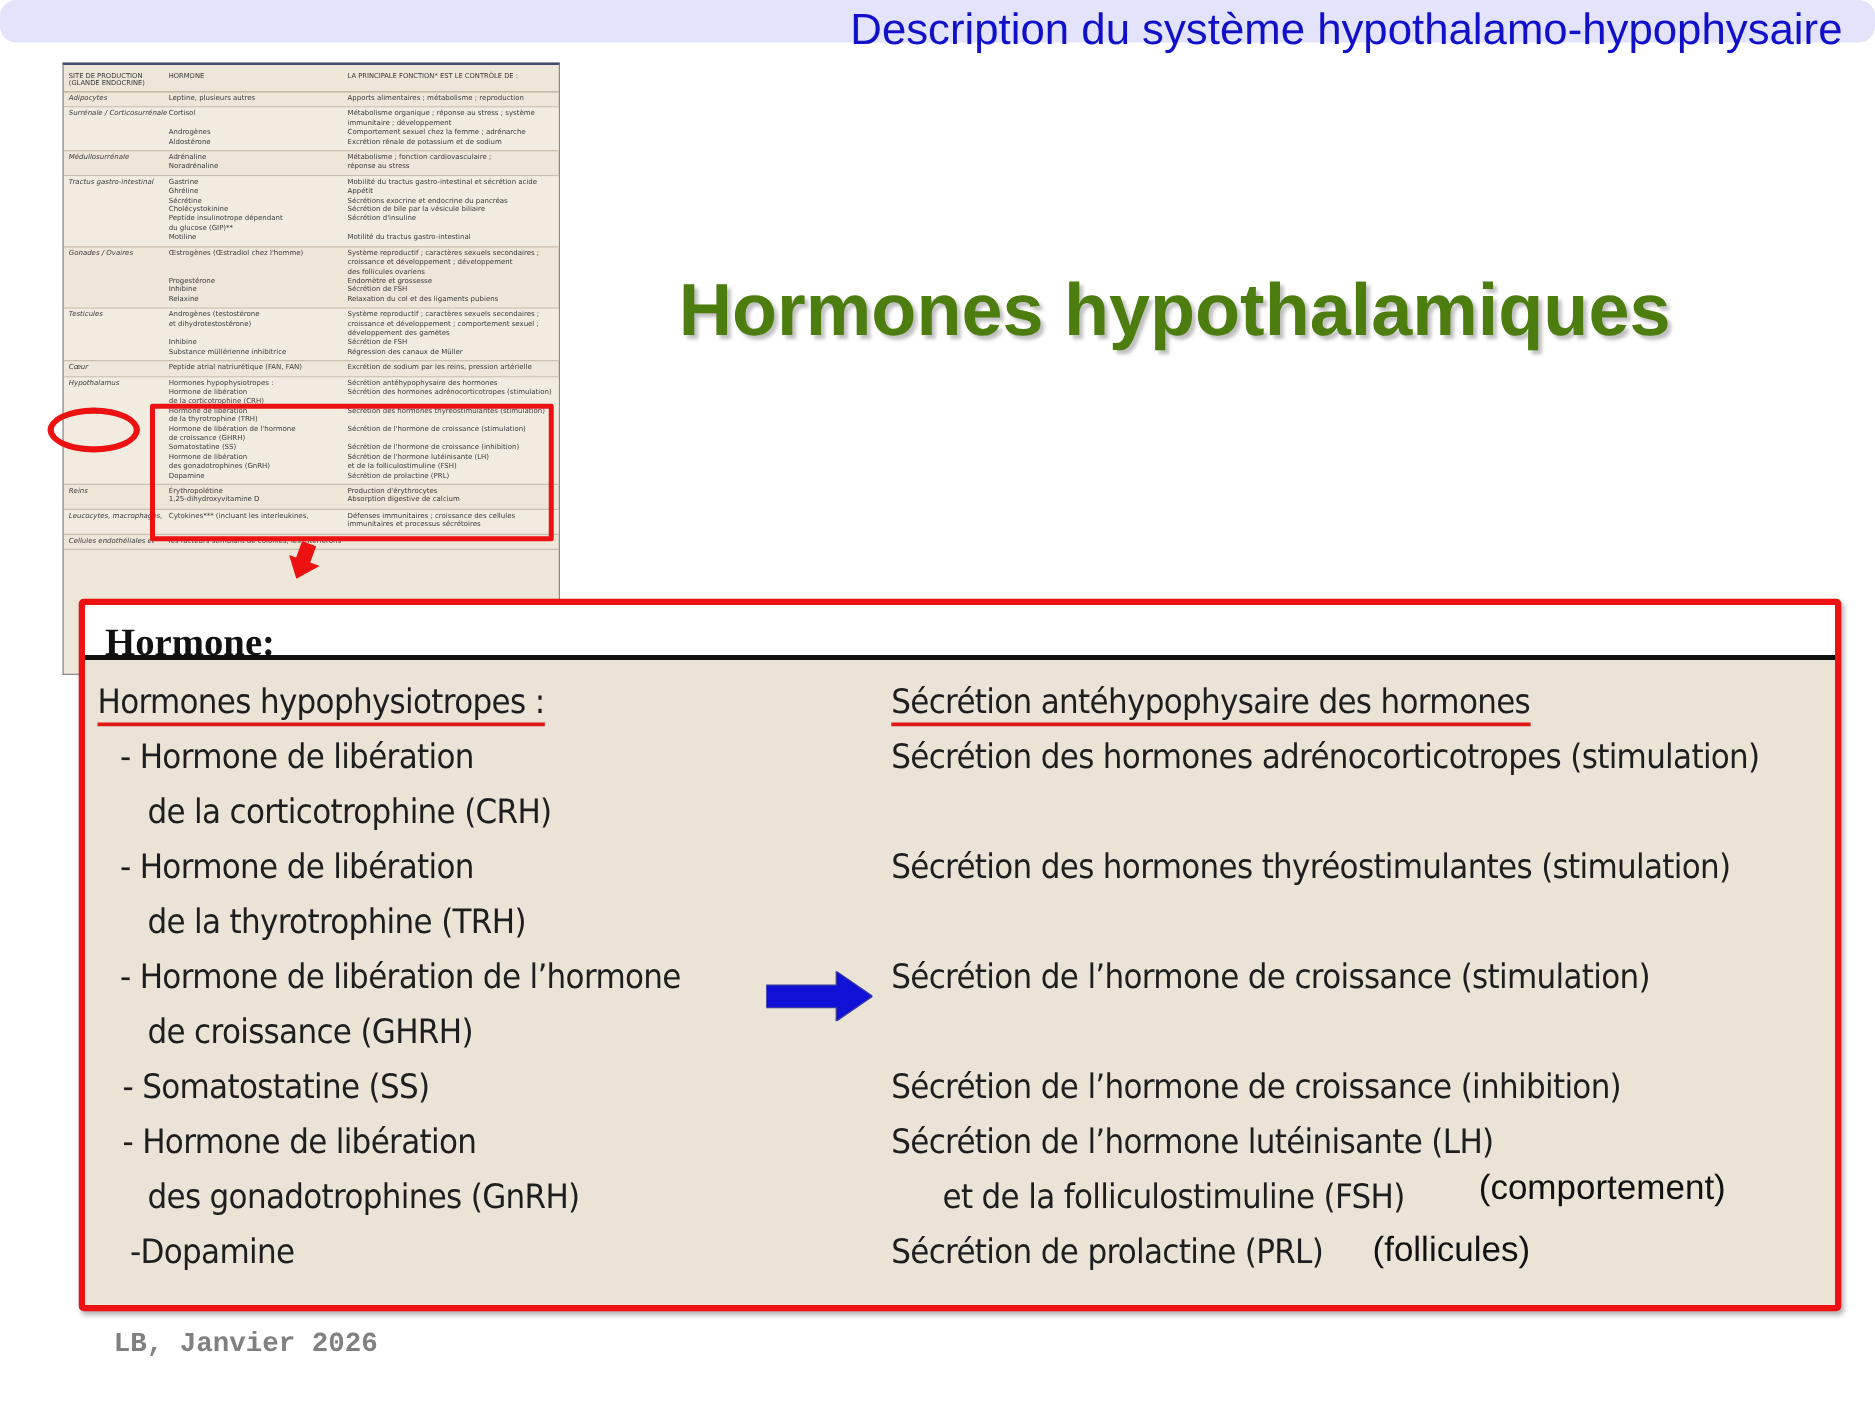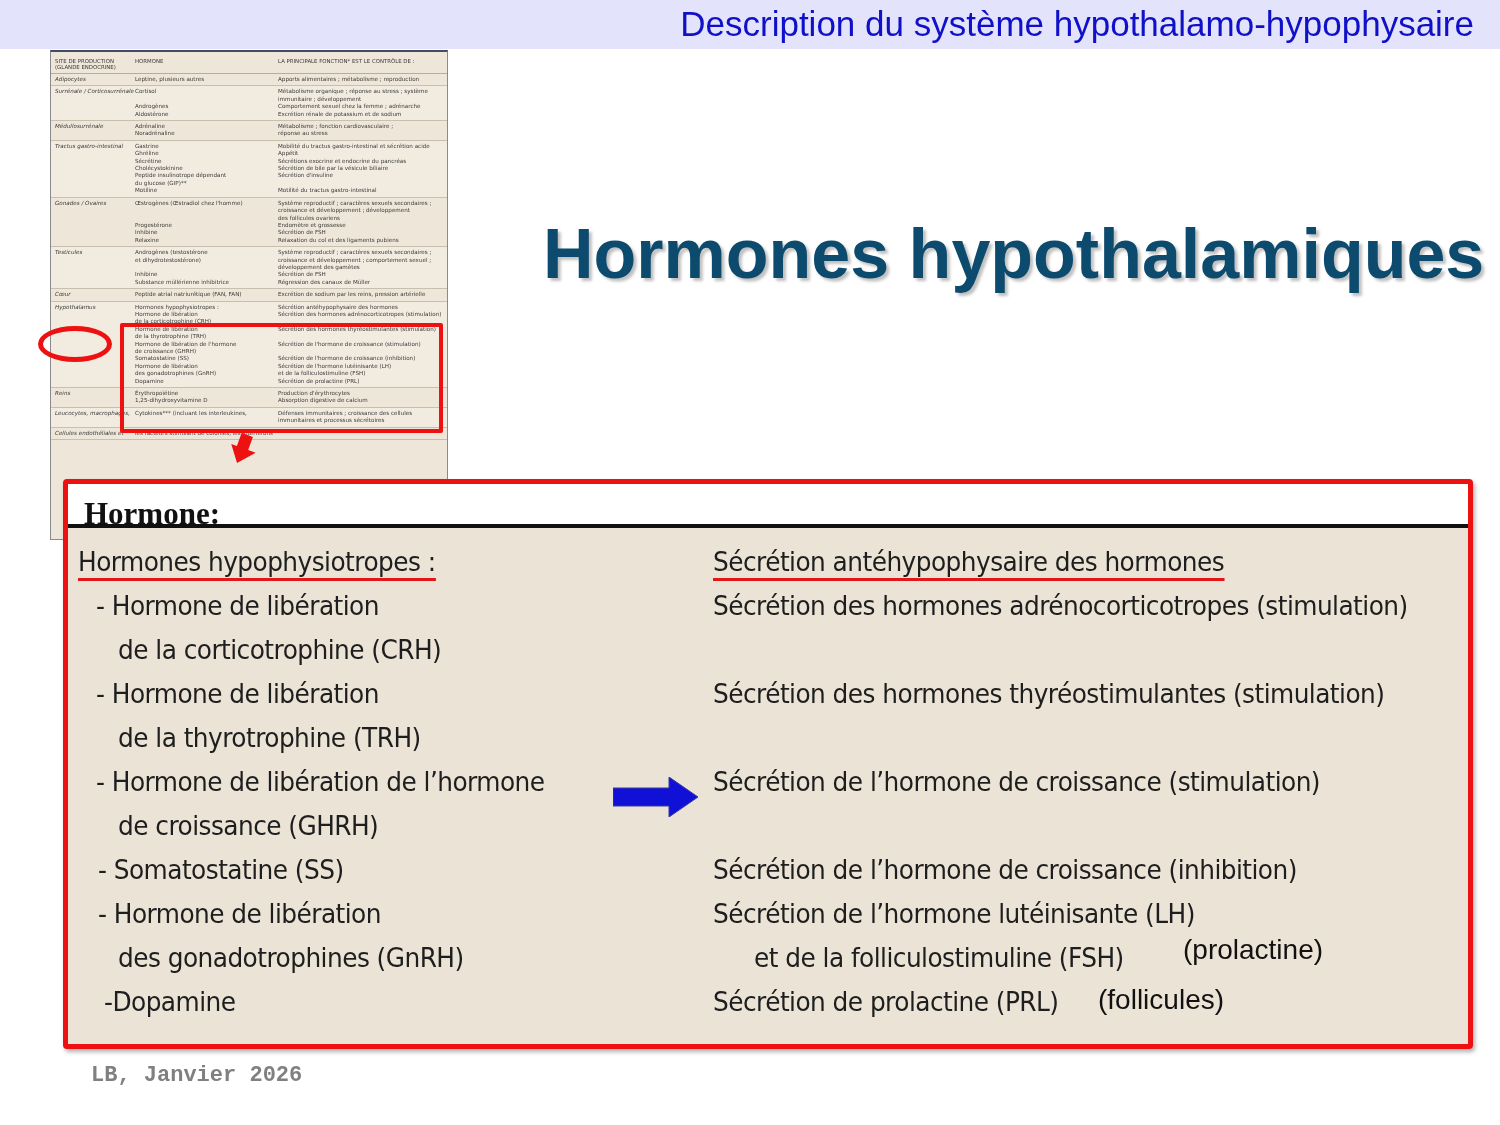--- a/index.html
+++ b/index.html
@@ -1,35 +1,35 @@
 <!DOCTYPE html>
 <html><head>
 <meta charset="utf-8">
 <style>
   * { box-sizing: border-box; margin: 0; padding: 0; }
   html, body { width: 1500px; height: 1125px; background: #ffffff; overflow: hidden; }
   body { position: relative; font-family: "Liberation Sans", sans-serif; }
 
-  .top-bar { position: absolute; left: 0; top: 0; width: 1500px; height: 49px; background: #e3e3fb; }
+  .top-bar { position: absolute; left: 0; top: 0; width: 1500px; height: 34px; background: #e3e3fb; border-radius: 13px; }
   .top-title { position: absolute; right: 26px; top: 4px; font-size: 35px; color: #1010c8; font-family: "Liberation Sans", sans-serif; white-space: nowrap; }
 
   .thumb { position: absolute; left: 50px; top: 50px; width: 398px; height: 490px; background: #eee6d8; border: 1px solid #8a8a8a; border-top: 2px solid #444a6a; overflow: hidden; font-family: "DejaVu Sans", sans-serif; font-size: 5.6px; color: #3a3a3a; line-height: 7.4px; }
   .thumb-head { display: flex; padding: 6px 4px 3px 4px; border-bottom: 1px solid #b8ad9a; text-transform: uppercase; font-size: 5.4px; line-height: 6px; }
   .thumb-row { display: flex; padding: 2px 4px; border-bottom: 1px solid #c9bfae; }
   .thumb-row:nth-child(even) { background: #f1ebe0; }
   .c1 { width: 80px; flex: none; font-style: italic; }
   .c2 { width: 143px; flex: none; }
   .c3 { flex: 1; }
   .thumb .line { display: block; white-space: nowrap; }
 
   .thumb-highlight-box { position: absolute; left: 120px; top: 323px; width: 323px; height: 110px; border: 4px solid #ee1111; border-radius: 2px; }
   .thumb-circle { position: absolute; left: 38px; top: 326px; width: 74px; height: 36px; border: 5px solid #ee1111; border-radius: 50%; }
   .thumb-arrow { position: absolute; left: 228px; top: 433px; width: 34px; height: 34px; }
 
-  .main-title { position: absolute; left: 543px; top: 214px; font-size: 70px; font-weight: bold; color: #0c4a6e; text-shadow: 3px 3px 3px rgba(0,0,0,0.25); white-space: nowrap; font-family: "Liberation Sans", sans-serif; }
+  .main-title { position: absolute; left: 543px; top: 214px; font-size: 59px; font-weight: bold; color: #4d7c0f; text-shadow: 3px 3px 3px rgba(0,0,0,0.25); white-space: nowrap; font-family: "Liberation Sans", sans-serif; }
 
   .zoom-panel { position: absolute; left: 63px; top: 479px; width: 1410px; height: 570px; background: #eae3d6; border: 5px solid #ee1111; border-radius: 4px; box-shadow: 2px 3px 4px rgba(0,0,0,0.3); overflow: hidden; }
   .zoom-header { position: absolute; left: 0; top: 0; width: 1400px; height: 44px; background: #ffffff; border-bottom: 4px solid #111; }
   .hdr-left { position: absolute; left: 16px; top: 12px; font-family: "Liberation Serif", serif; font-weight: bold; font-size: 31px; color: #111; }
   .hdr-right { position: absolute; left: 642px; top: 14px; font-family: "Liberation Serif", serif; font-weight: bold; font-size: 31px; color: #111; white-space: nowrap; }
 
   .zrow { position: absolute; font-family: "DejaVu Sans", sans-serif; font-size: 27px; color: #1e1e1e; white-space: nowrap; letter-spacing: -0.6px; transform: scaleX(0.92); transform-origin: left center; }
   .ul-red { border-bottom: 3px solid #e01818; padding-bottom: 1px; }
   .annot { font-family: "Liberation Sans", sans-serif; font-size: 28px; color: #111; letter-spacing: 0; }
 
@@ -240,21 +240,21 @@
 
   <div class="zrow" style="left:645px; top:62px;"><span class="ul-red">Sécrétion antéhypophysaire des hormones</span></div>
   <div class="zrow" style="left:645px; top:106px;">Sécrétion des hormones adrénocorticotropes (stimulation)</div>
   <div class="zrow" style="left:645px; top:194px;">Sécrétion des hormones thyréostimulantes (stimulation)</div>
   <div class="zrow" style="left:645px; top:282px;">Sécrétion de l’hormone de croissance (stimulation)</div>
   <div class="zrow" style="left:645px; top:370px;">Sécrétion de l’hormone de croissance (inhibition)</div>
   <div class="zrow" style="left:645px; top:414px;">Sécrétion de l’hormone lutéinisante (LH)</div>
   <div class="zrow" style="left:686px; top:458px;"><span>et de la folliculostimuline (FSH)</span></div>
   <div class="zrow" style="left:645px; top:502px;"><span>Sécrétion de prolactine (PRL)</span></div>
 
-  <div class="zrow annot" style="left:1115px; top:450px; transform:none;">(prolactine)</div>
+  <div class="zrow annot" style="left:1115px; top:450px; transform:none;">(comportement)</div>
   <div class="zrow annot" style="left:1030px; top:500px; transform:none;">(follicules)</div>
 
   <svg class="blue-arrow" viewBox="0 0 85 40">
     <polygon points="0,11 56,11 56,0 85,20 56,40 56,29 0,29" fill="#1010d6" stroke="#3a3aa0" stroke-width="1"></polygon>
   </svg>
 </div>
 
 <div class="footer">LB, Janvier 2026</div>
 
 </body></html>

